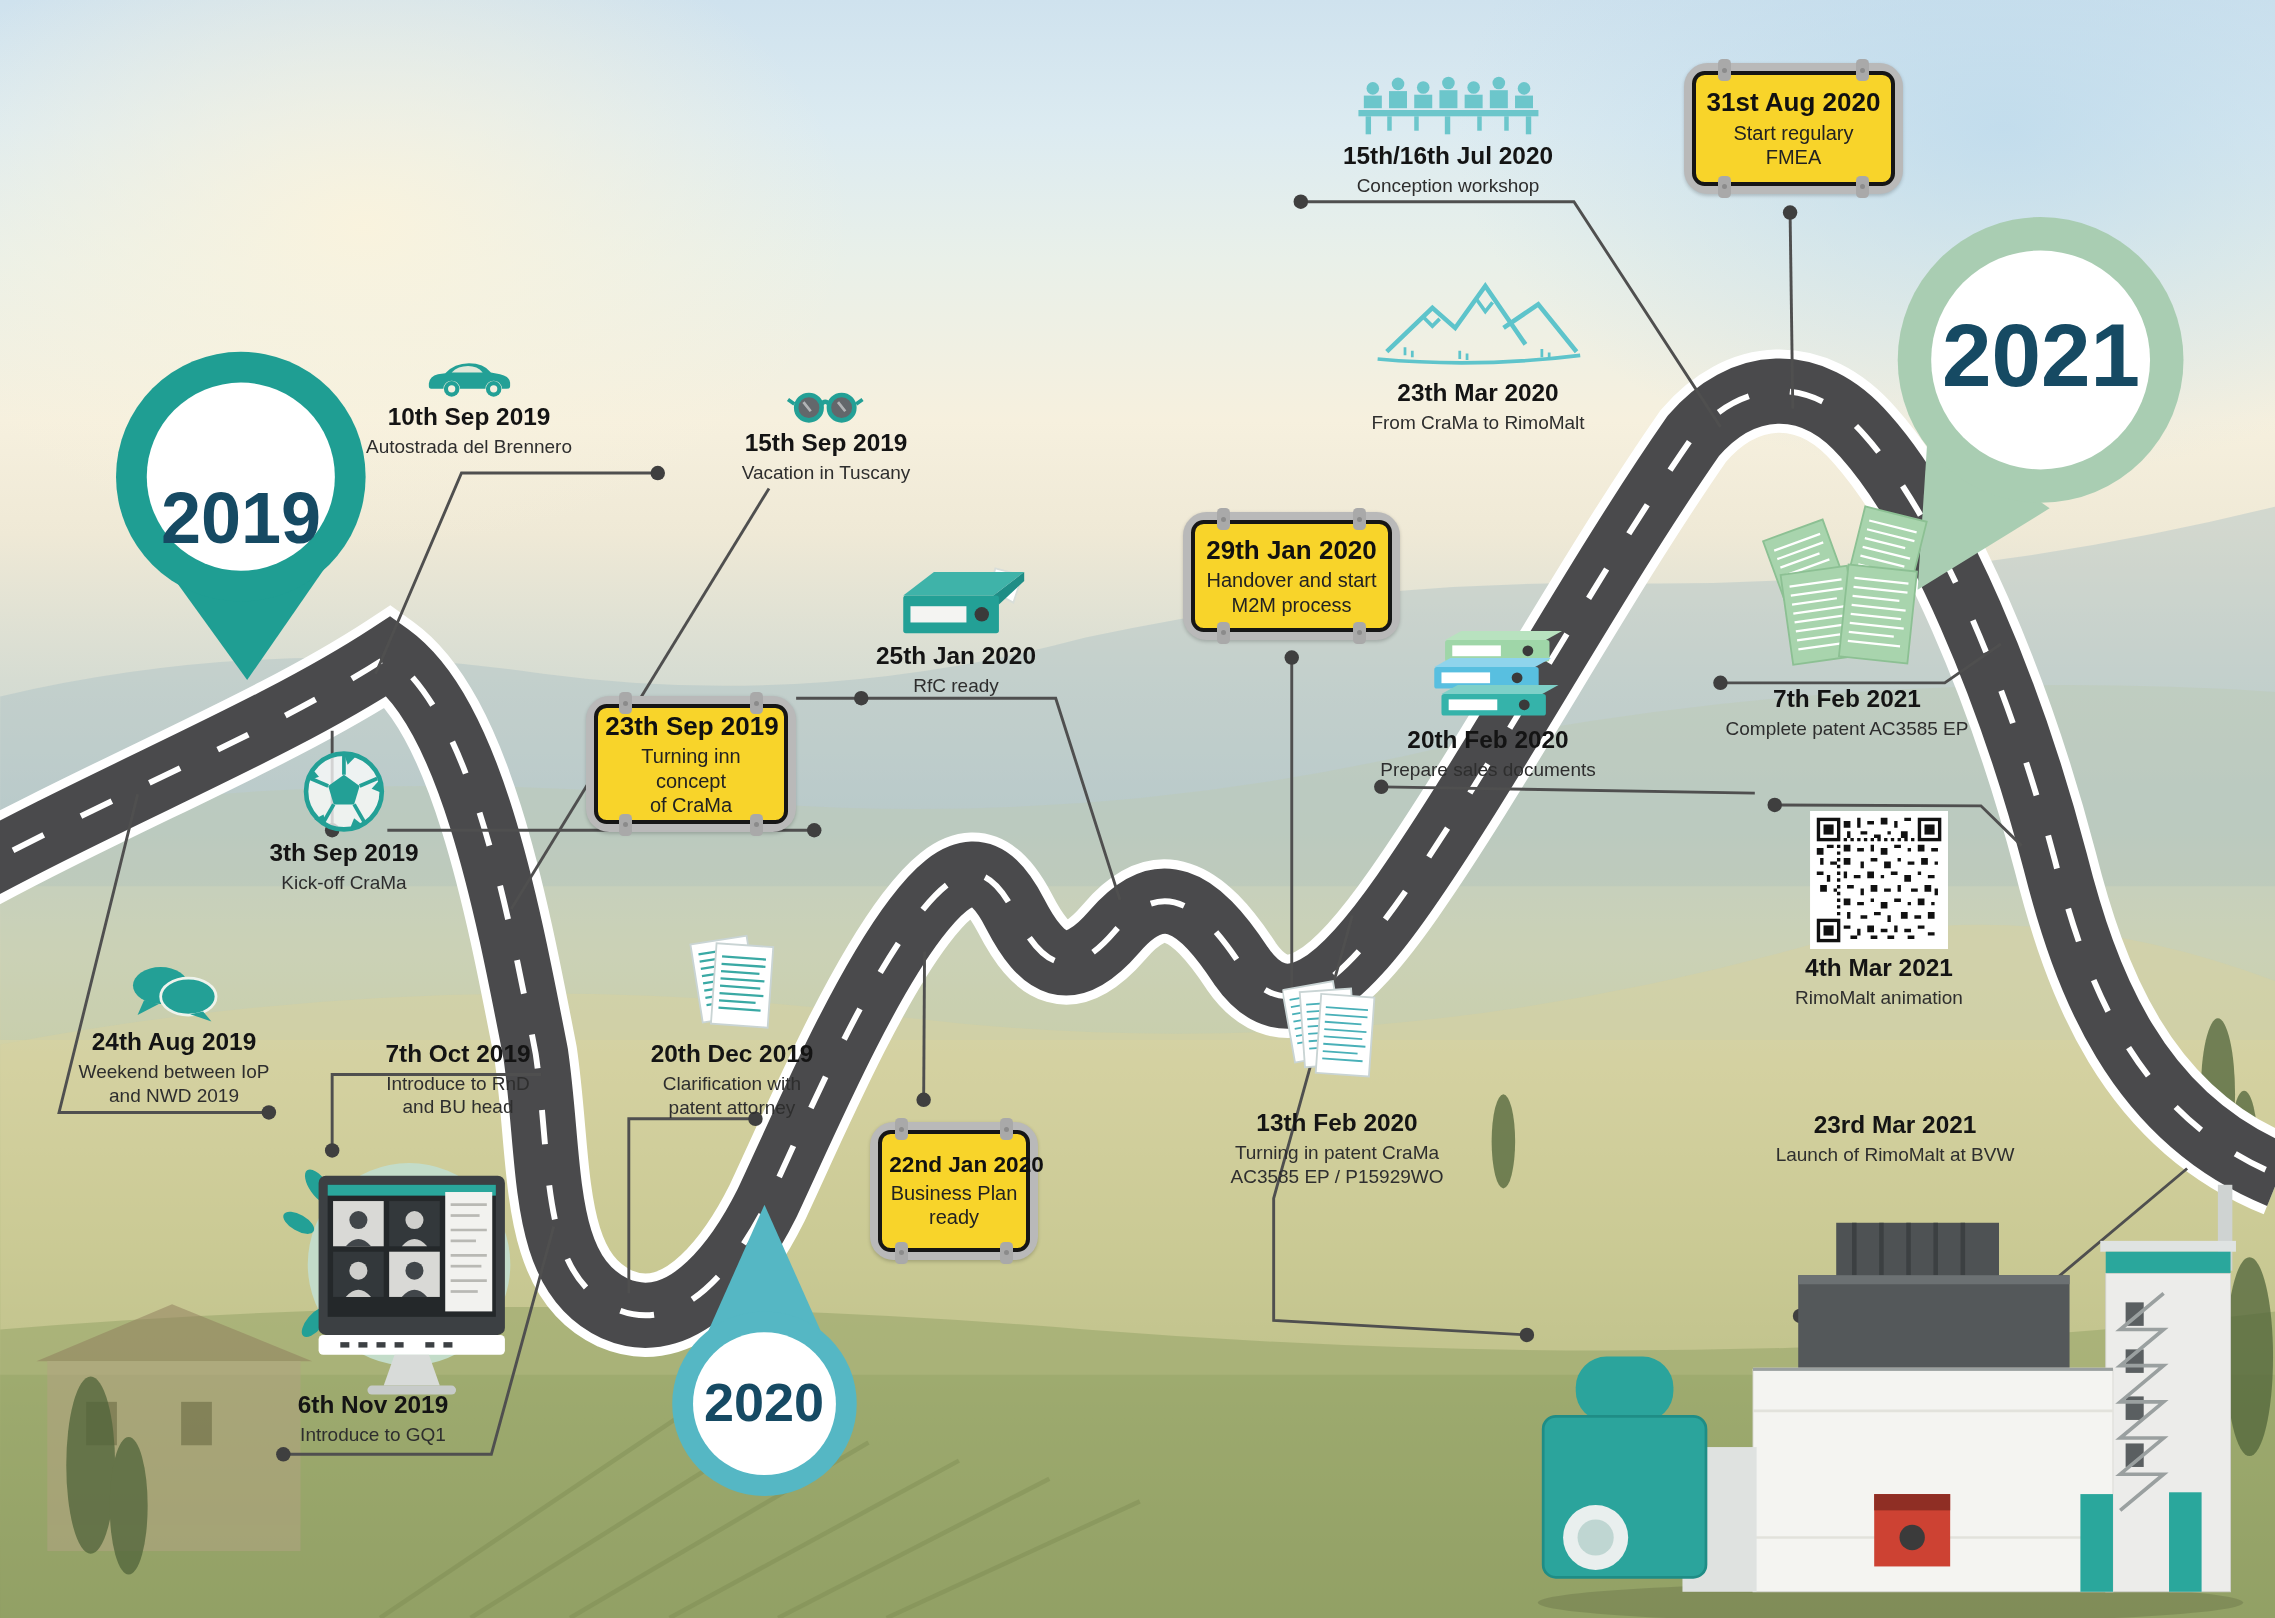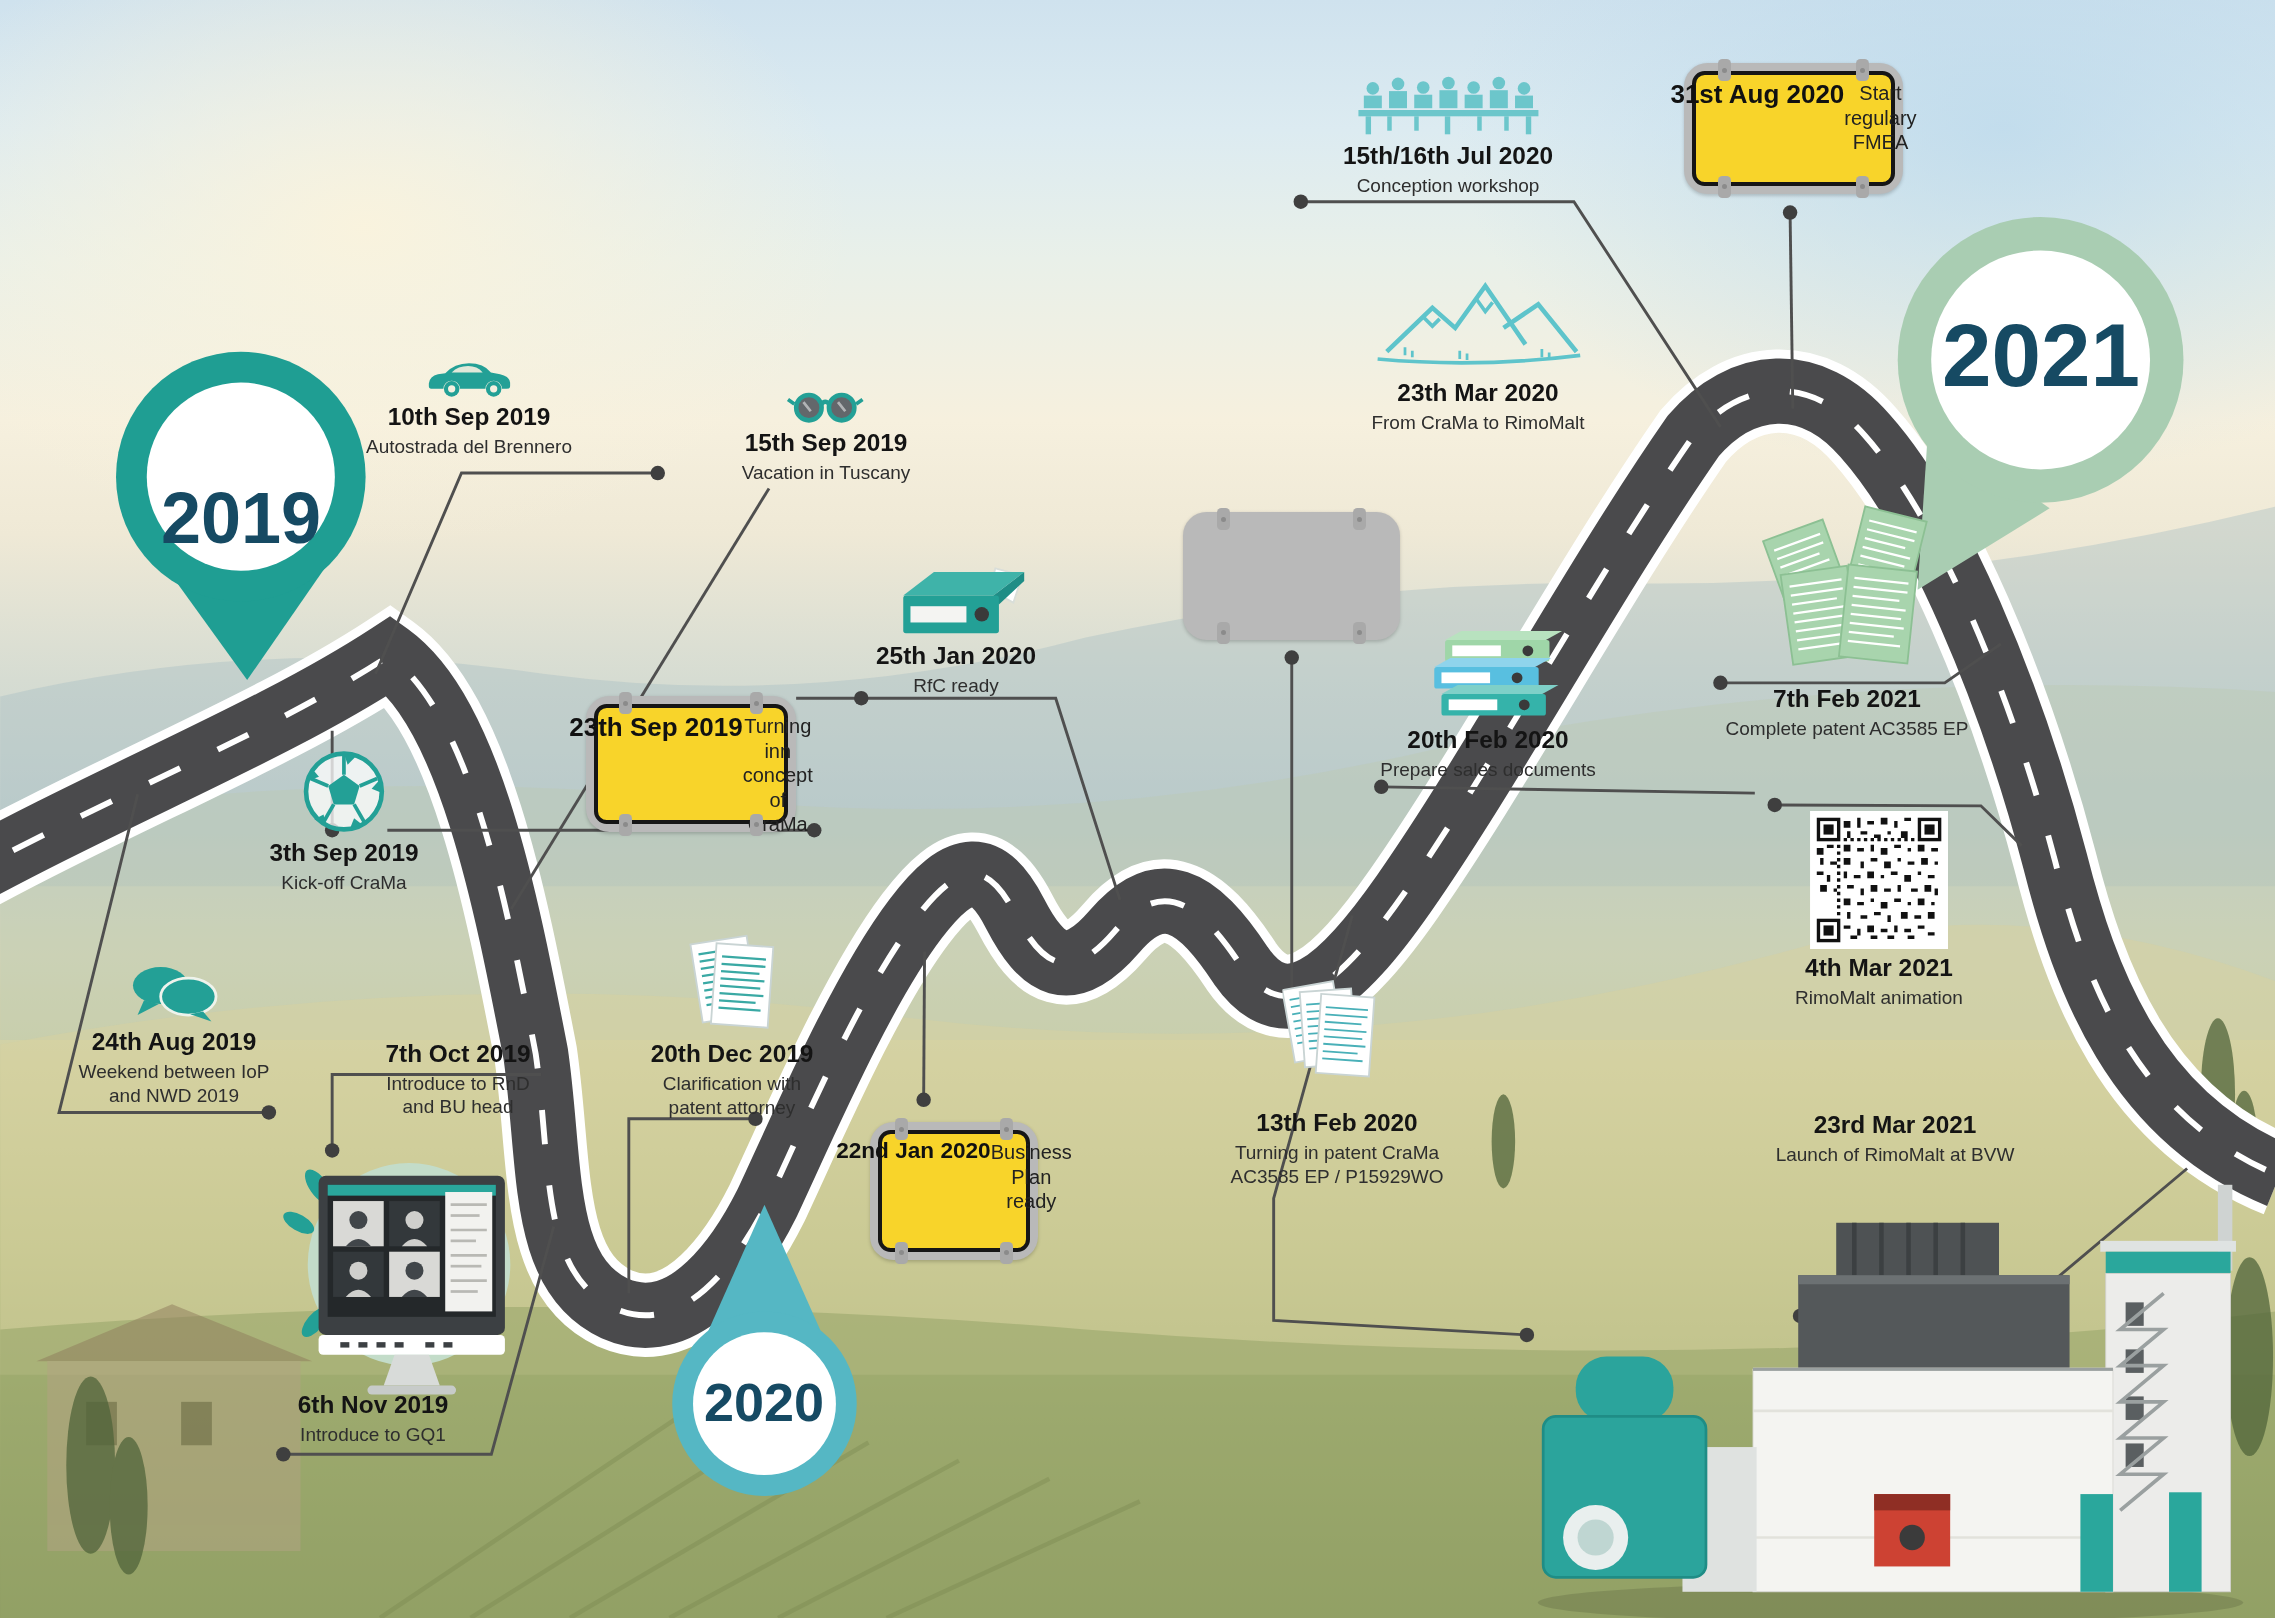--- a/index.html
+++ b/index.html
@@ -10,21 +10,21 @@
       radial-gradient(ellipse 995px 633px at 88% 8%, rgba(186,216,235,.75), rgba(186,216,235,0) 55%),
       linear-gradient(180deg,#cfe2ee 0%,#dcebf1 8%,#e9f0e9 16%,#f6f0de 26%,#efe9d6 33%,#d6dcd2 42%,#c6d3cf 50%,#d7d8b7 59%,#cfcf9f 67%,#bdc289 77%,#a5b075 87%,#8e9c62 100%);}
   svg.layer{position:absolute;left:0;top:0;}
   
   .ms{position:absolute;transform:translateX(-50%);text-align:center;color:#1c1c1c;z-index:6;}
   .ms .icon{display:block;margin:0 auto 5.4px auto;}
   .ms-date{font-size:24.4px;font-weight:700;color:#141414;white-space:nowrap;}
   .ms-desc{font-size:19px;color:#2e2e2e;white-space:pre-line;line-height:1.25;margin-top:3.6px;}
   
   .sign{position:absolute;z-index:7;background:#b9b9b9;border-radius:23.5px;padding:8.1px;box-sizing:border-box;box-shadow:0 1.8px 3.6px rgba(0,0,0,.18);}
-  .sign-plate{background:#f8d42a;border:4.5px solid #161616;border-radius:12.7px;width:100%;height:100%;box-sizing:border-box;display:flex;flex-direction:row;justify-content:center;text-align:center;padding:3.6px 7.2px;}
+  .sign-plate{background:#f8d42a;border:4.5px solid #161616;border-radius:12.7px;width:100%;height:100%;box-sizing:border-box;display:flex;flex-direction:column;justify-content:center;text-align:center;padding:3.6px 7.2px;}
   .sign-date{font-size:26px;font-weight:700;color:#111;white-space:nowrap;}
   .sign-desc{font-size:20px;color:#222;white-space:pre-line;line-height:1.22;margin-top:2.7px;}
   .sign.small .sign-date{font-size:22.6px;}
   .clamp{position:absolute;width:12.7px;height:22px;background:#a9a9a9;border-radius:4.5px;z-index:8;}
   .clamp::after{content:"";position:absolute;left:3.6px;top:8.1px;width:5.4px;height:5.4px;border-radius:50%;background:#8b8b8b;}
   
   .year{position:absolute;transform:translate(-50%,-54%);font-weight:700;color:#164a63;z-index:7;}
   
   #title{position:absolute;left:63px;top:42px;width:554px;text-align:right;color:#164a63;font-size:55px;line-height:1.17;z-index:6;}
   #title .bold{font-weight:700;}
@@ -512,20 +512,25 @@
       <div class="sign-desc">Business Plan
 ready</div>
     </div>
   </div>
 
   <div class="sign" style="left:1183px;top:512px;width:217px;height:128px;">
     <div class="clamp" style="left:34px;top:-3.6px;"></div>
     <div class="clamp" style="right:34px;top:-3.6px;"></div>
     <div class="clamp" style="left:34px;bottom:-3.6px;"></div>
     <div class="clamp" style="right:34px;bottom:-3.6px;"></div>
+    <div class="sign-plate">
+      <div class="sign-date">29th Jan 2020</div>
+      <div class="sign-desc">Handover and start
+M2M process</div>
+    </div>
   </div>
 
   <div class="sign" style="left:1684px;top:63px;width:219px;height:131px;">
     <div class="clamp" style="left:34px;top:-3.6px;"></div>
     <div class="clamp" style="right:34px;top:-3.6px;"></div>
     <div class="clamp" style="left:34px;bottom:-3.6px;"></div>
     <div class="clamp" style="right:34px;bottom:-3.6px;"></div>
     <div class="sign-plate">
       <div class="sign-date">31st Aug 2020</div>
       <div class="sign-desc">Start regulary

